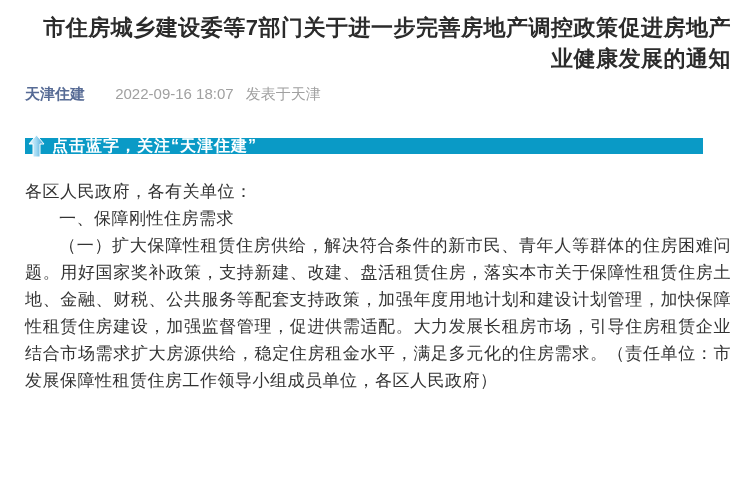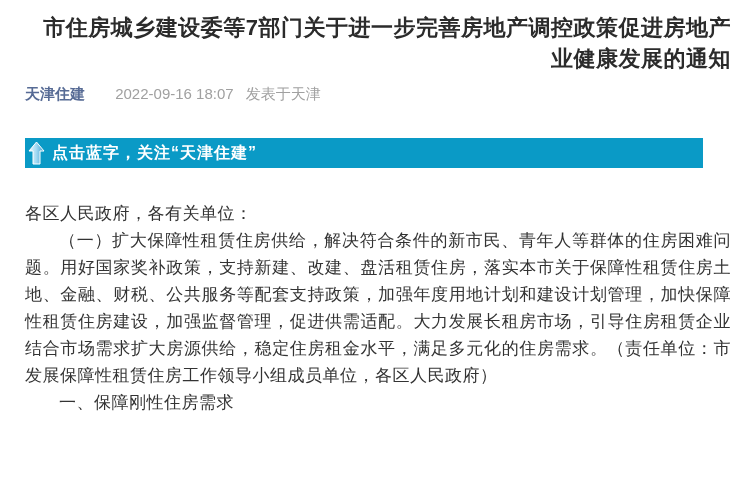--- a/index.html
+++ b/index.html
@@ -16,31 +16,31 @@
     letter-spacing: 0.5px;
     text-align: right;
   }
 
   .meta { margin-top: 10px; font-size: 15px; line-height: 20px; }
   .meta .account { font-weight: 700; margin-right: 26px; cursor: pointer; }
   .meta .gray { color: #a0a0a0; margin-right: 8px; text-align: right; }
 
   .banner {
     margin-top: 34px;
-    width: 678px; height: 30px;
+    width: 678px; height: 16px;
     display: flex; align-items: center;
     color: #ffffff; font-weight: 700; font-size: 16px;
     letter-spacing: 1px;
     cursor: pointer;
   }
   .banner .icon { display: inline-flex; margin: 0 7px 0 3px; }
   .banner .label { white-space: nowrap; }
 
   .body-text {
-    margin-top: 32px;
+    margin-top: 24px;
     font-size: 17px; color: #333333;
     line-height: 27px; letter-spacing: 0.5px;
     text-align: justify;
   }
   .body-text p { margin: 0; padding: 0; }
   .body-text p.indent { text-indent: 2em; }
 </style>
 </head>
 <body>
 
@@ -65,17 +65,17 @@
           </linearGradient>
         </defs>
         <path d="M8.5 1 L16 10 H12 V23 H5 V10 H1 Z" fill="url(#arrowGrad)" stroke="#ffffff" stroke-width="1"></path>
       </svg>
     </span>
     <span class="label">点击蓝字，关注“天津住建”</span>
   </div>
 
   <div class="body-text">
     <p>各区人民政府，各有关单位：</p>
+    <p class="indent">一、保障刚性住房需求</p>
     <p class="indent">（一）扩大保障性租赁住房供给，解决符合条件的新市民、青年人等群体的住房困难问题。用好国家奖补政策，支持新建、改建、盘活租赁住房，落实本市关于保障性租赁住房土地、金融、财税、公共服务等配套支持政策，加强年度用地计划和建设计划管理，加快保障性租赁住房建设，加强监督管理，促进供需适配。大力发展长租房市场，引导住房租赁企业结合市场需求扩大房源供给，稳定住房租金水平，满足多元化的住房需求。（责任单位：市发展保障性租赁住房工作领导小组成员单位，各区人民政府）</p>
-    <p class="indent">一、保障刚性住房需求</p>
   </div>
 
 </div>
 
 </body></html>

